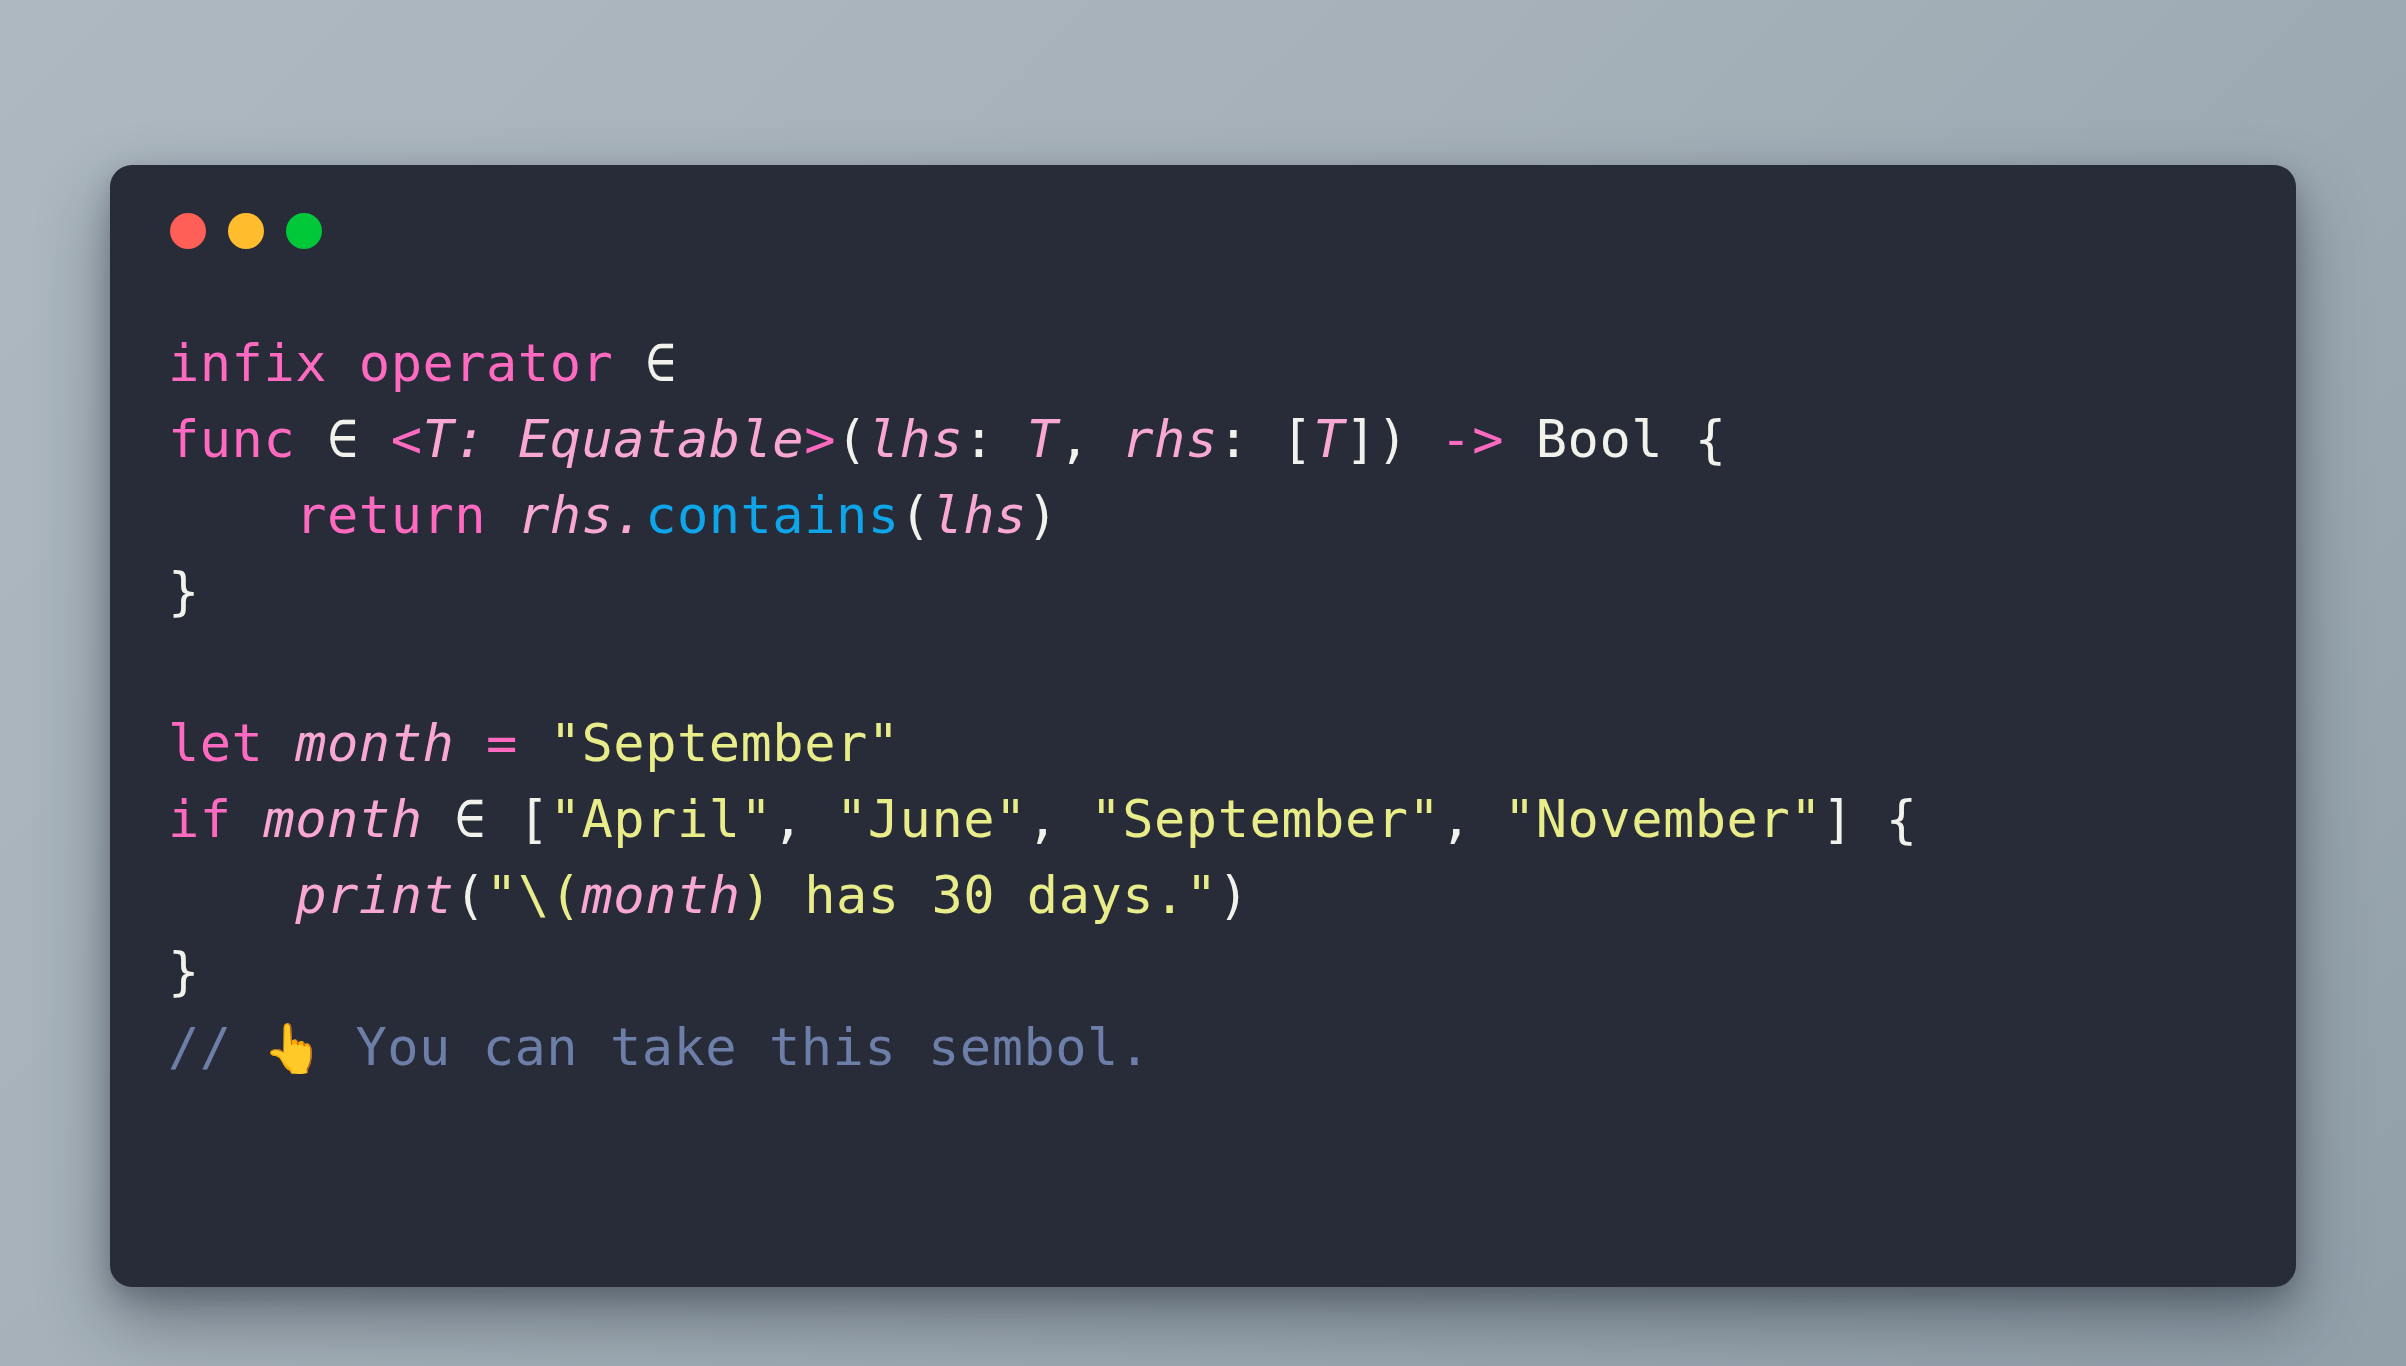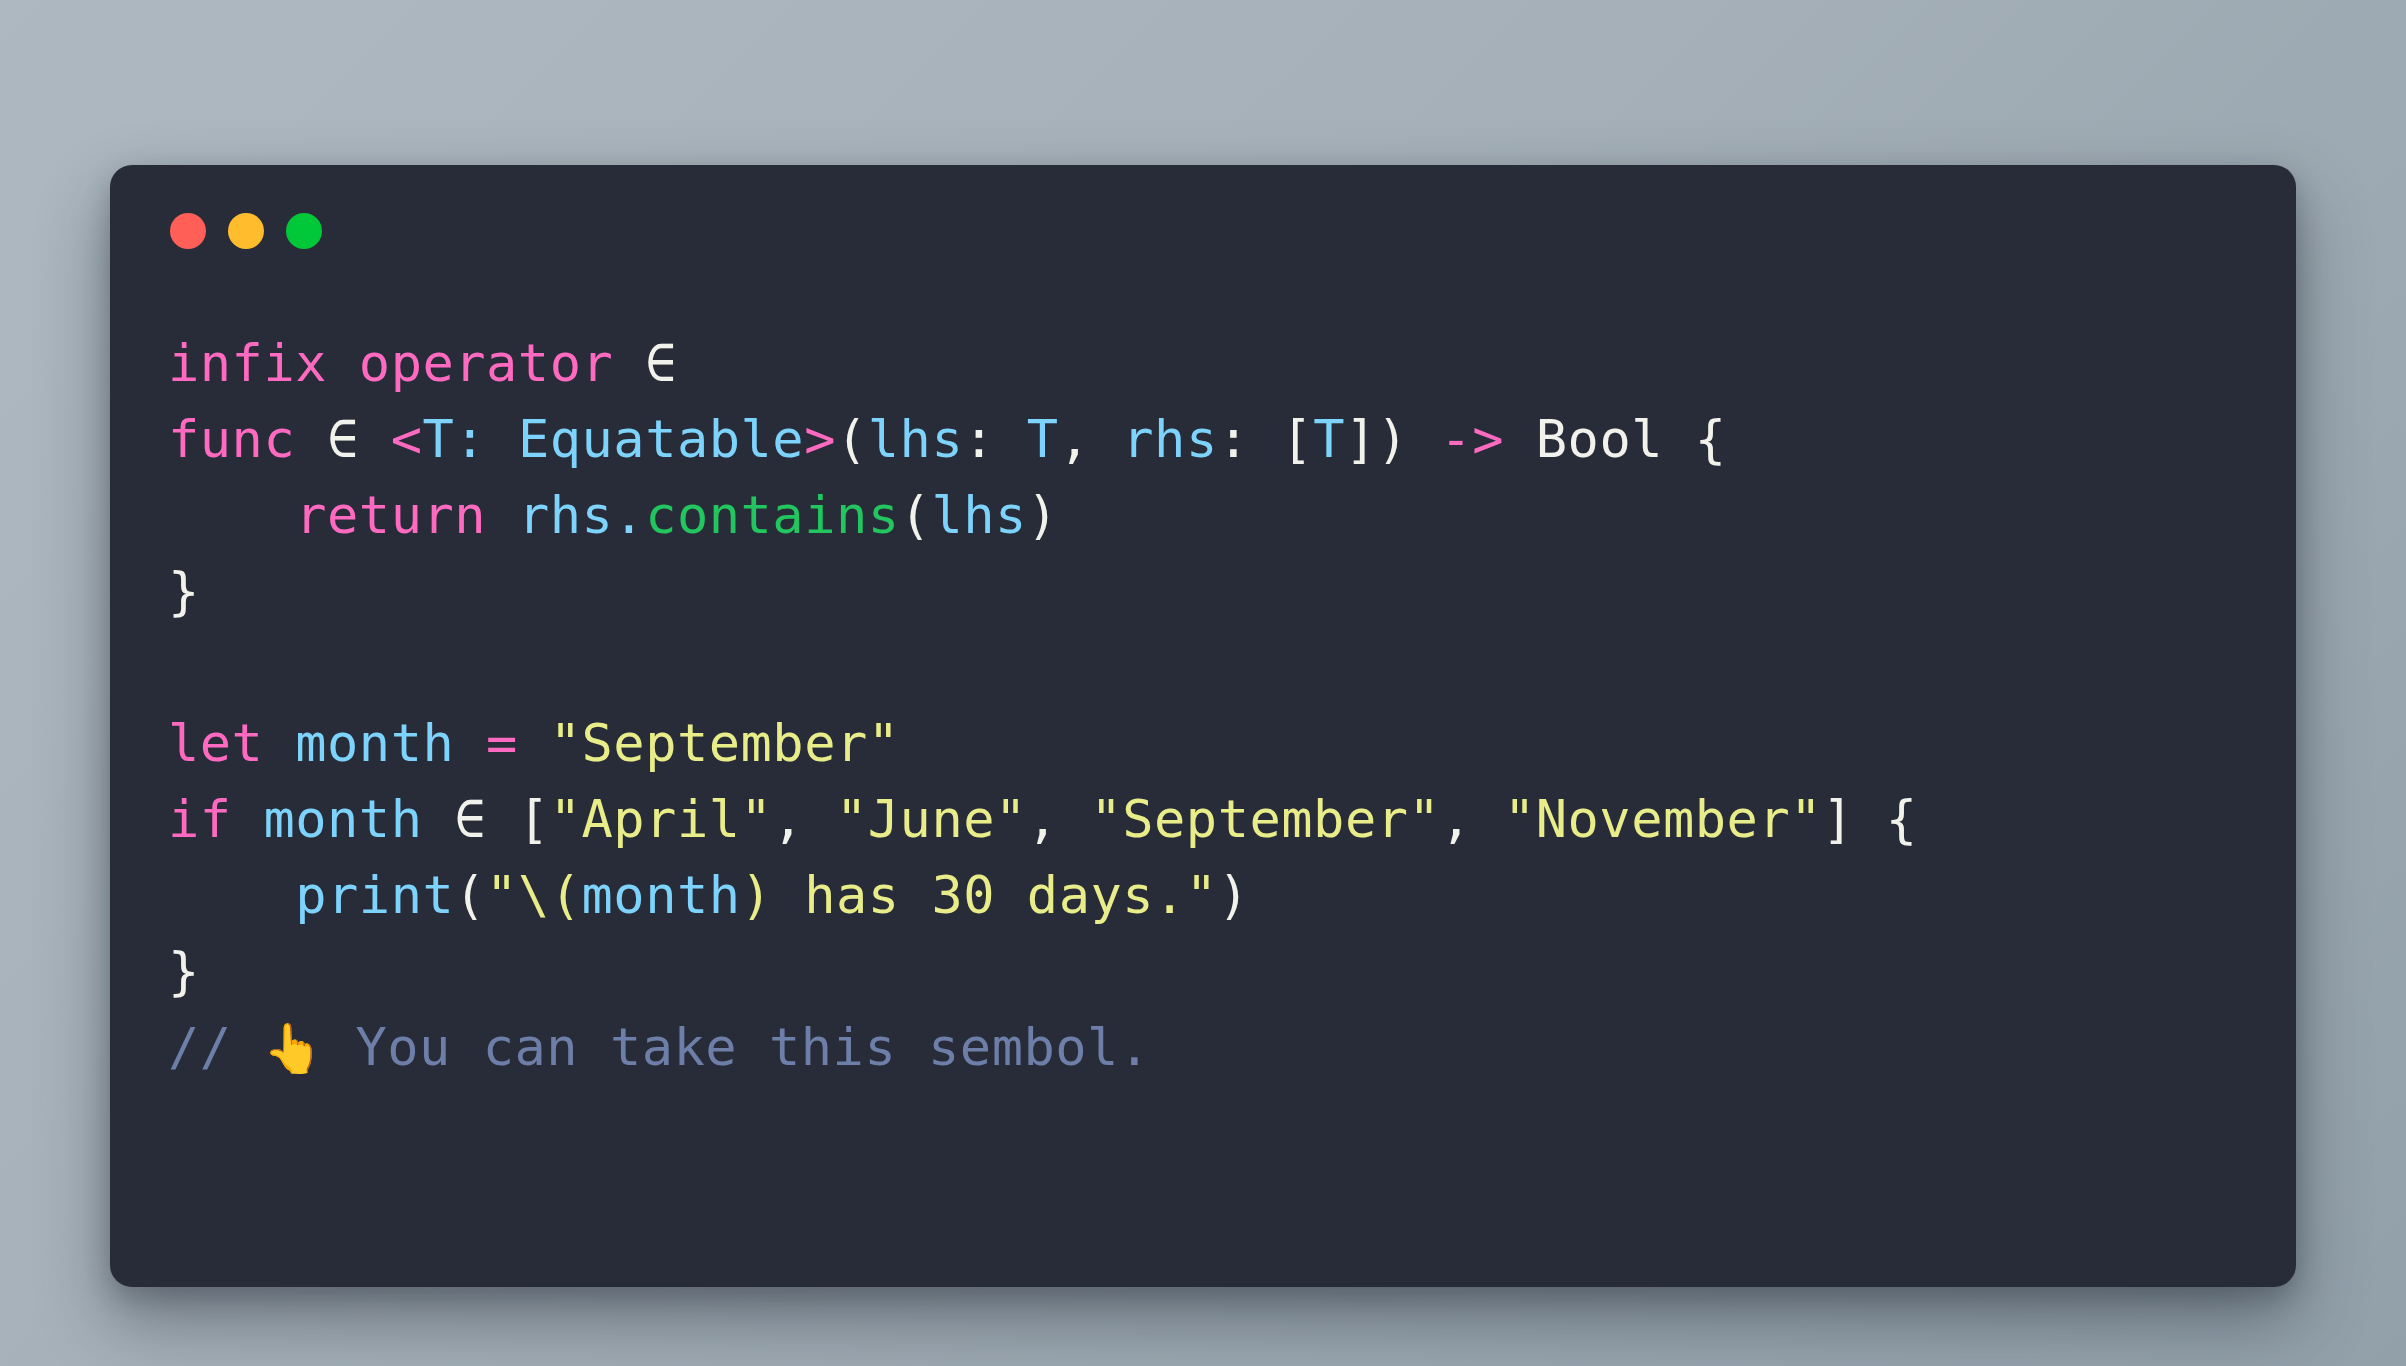--- a/index.html
+++ b/index.html
@@ -72,23 +72,23 @@
     line-height: 76px;
     letter-spacing: 0.5px;
     white-space: pre;
     color: #f2f2ec;
     -webkit-font-smoothing: antialiased;
   }
   .ln { display: block; min-height: 76px; }
 
   
   .kw   { color: #ff6ac1; }  
-  .id   { color: #7dd3fc; }  
+  .id   { color: #f9a8d4; font-style: italic; }  
   .pln  { color: #f2f2ec; }  
-  .fn   { color: #22c55e; }  
+  .fn   { color: #0ea5e9; }  
   .str  { color: #e8ed8a; }  
   .com  { color: #6d7fa8; }  
   .emoji {
     font-family: "DejaVu Sans", sans-serif;
     font-size: 48px;
   }
 </style>
 </head>
 <body>
 

